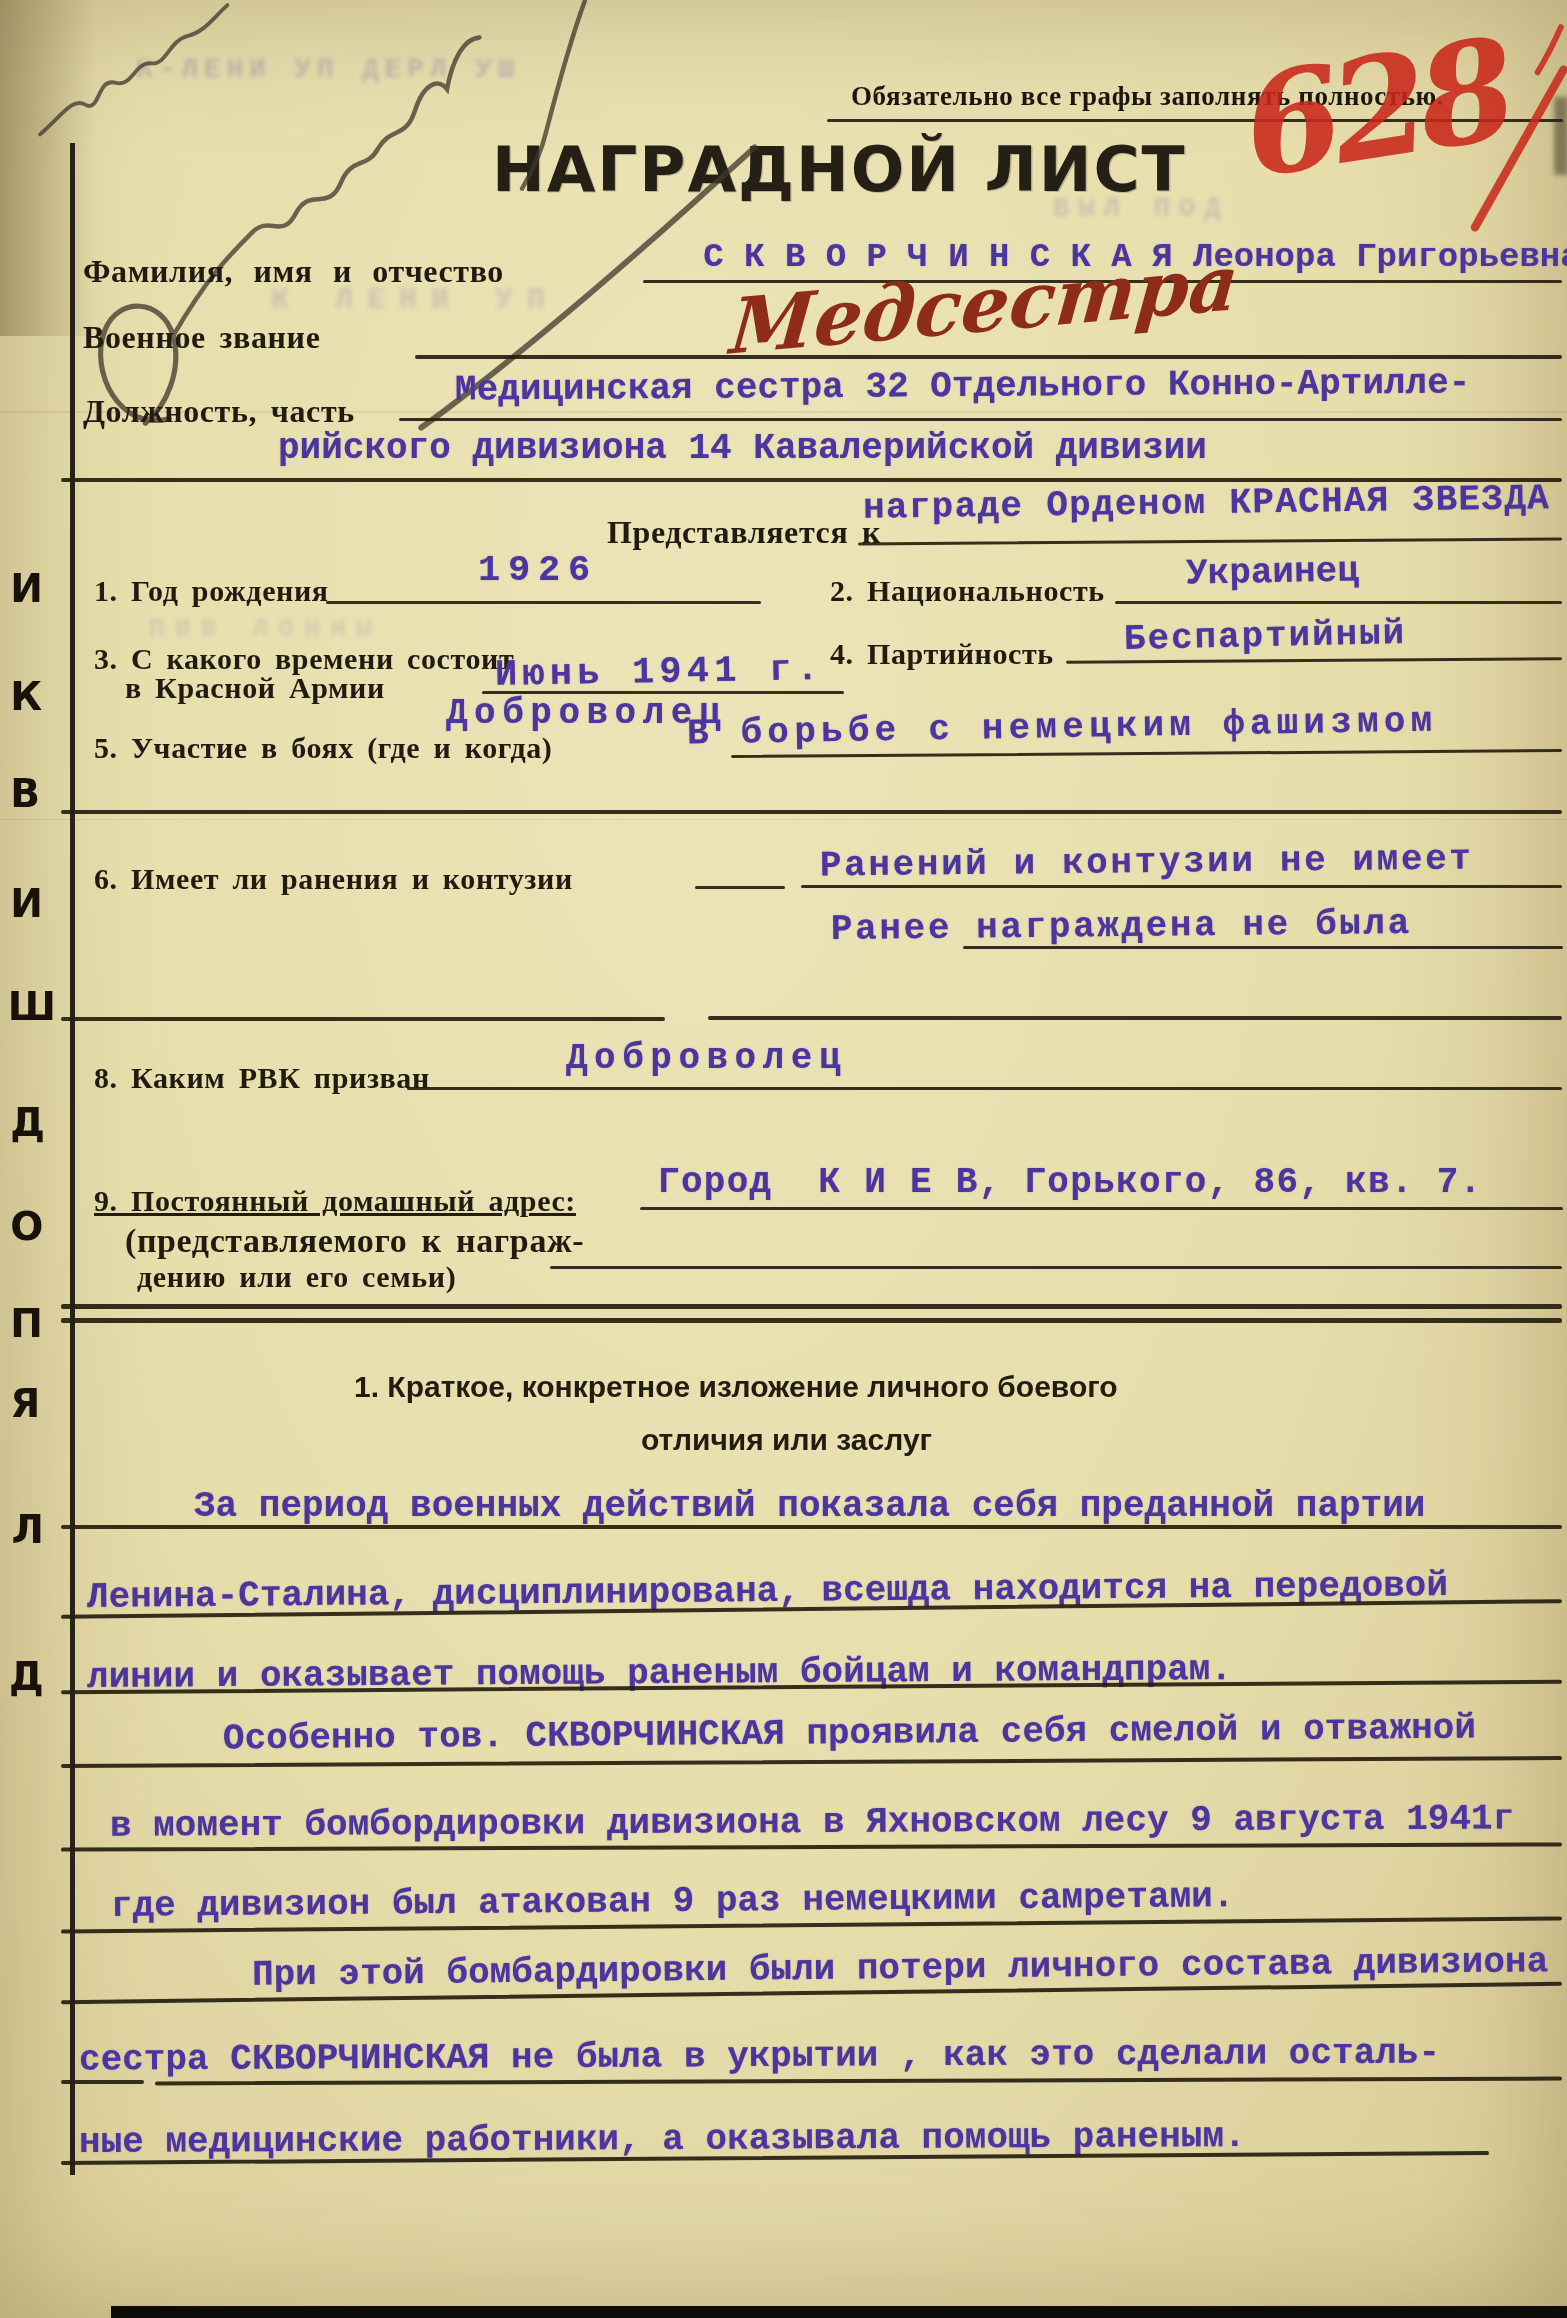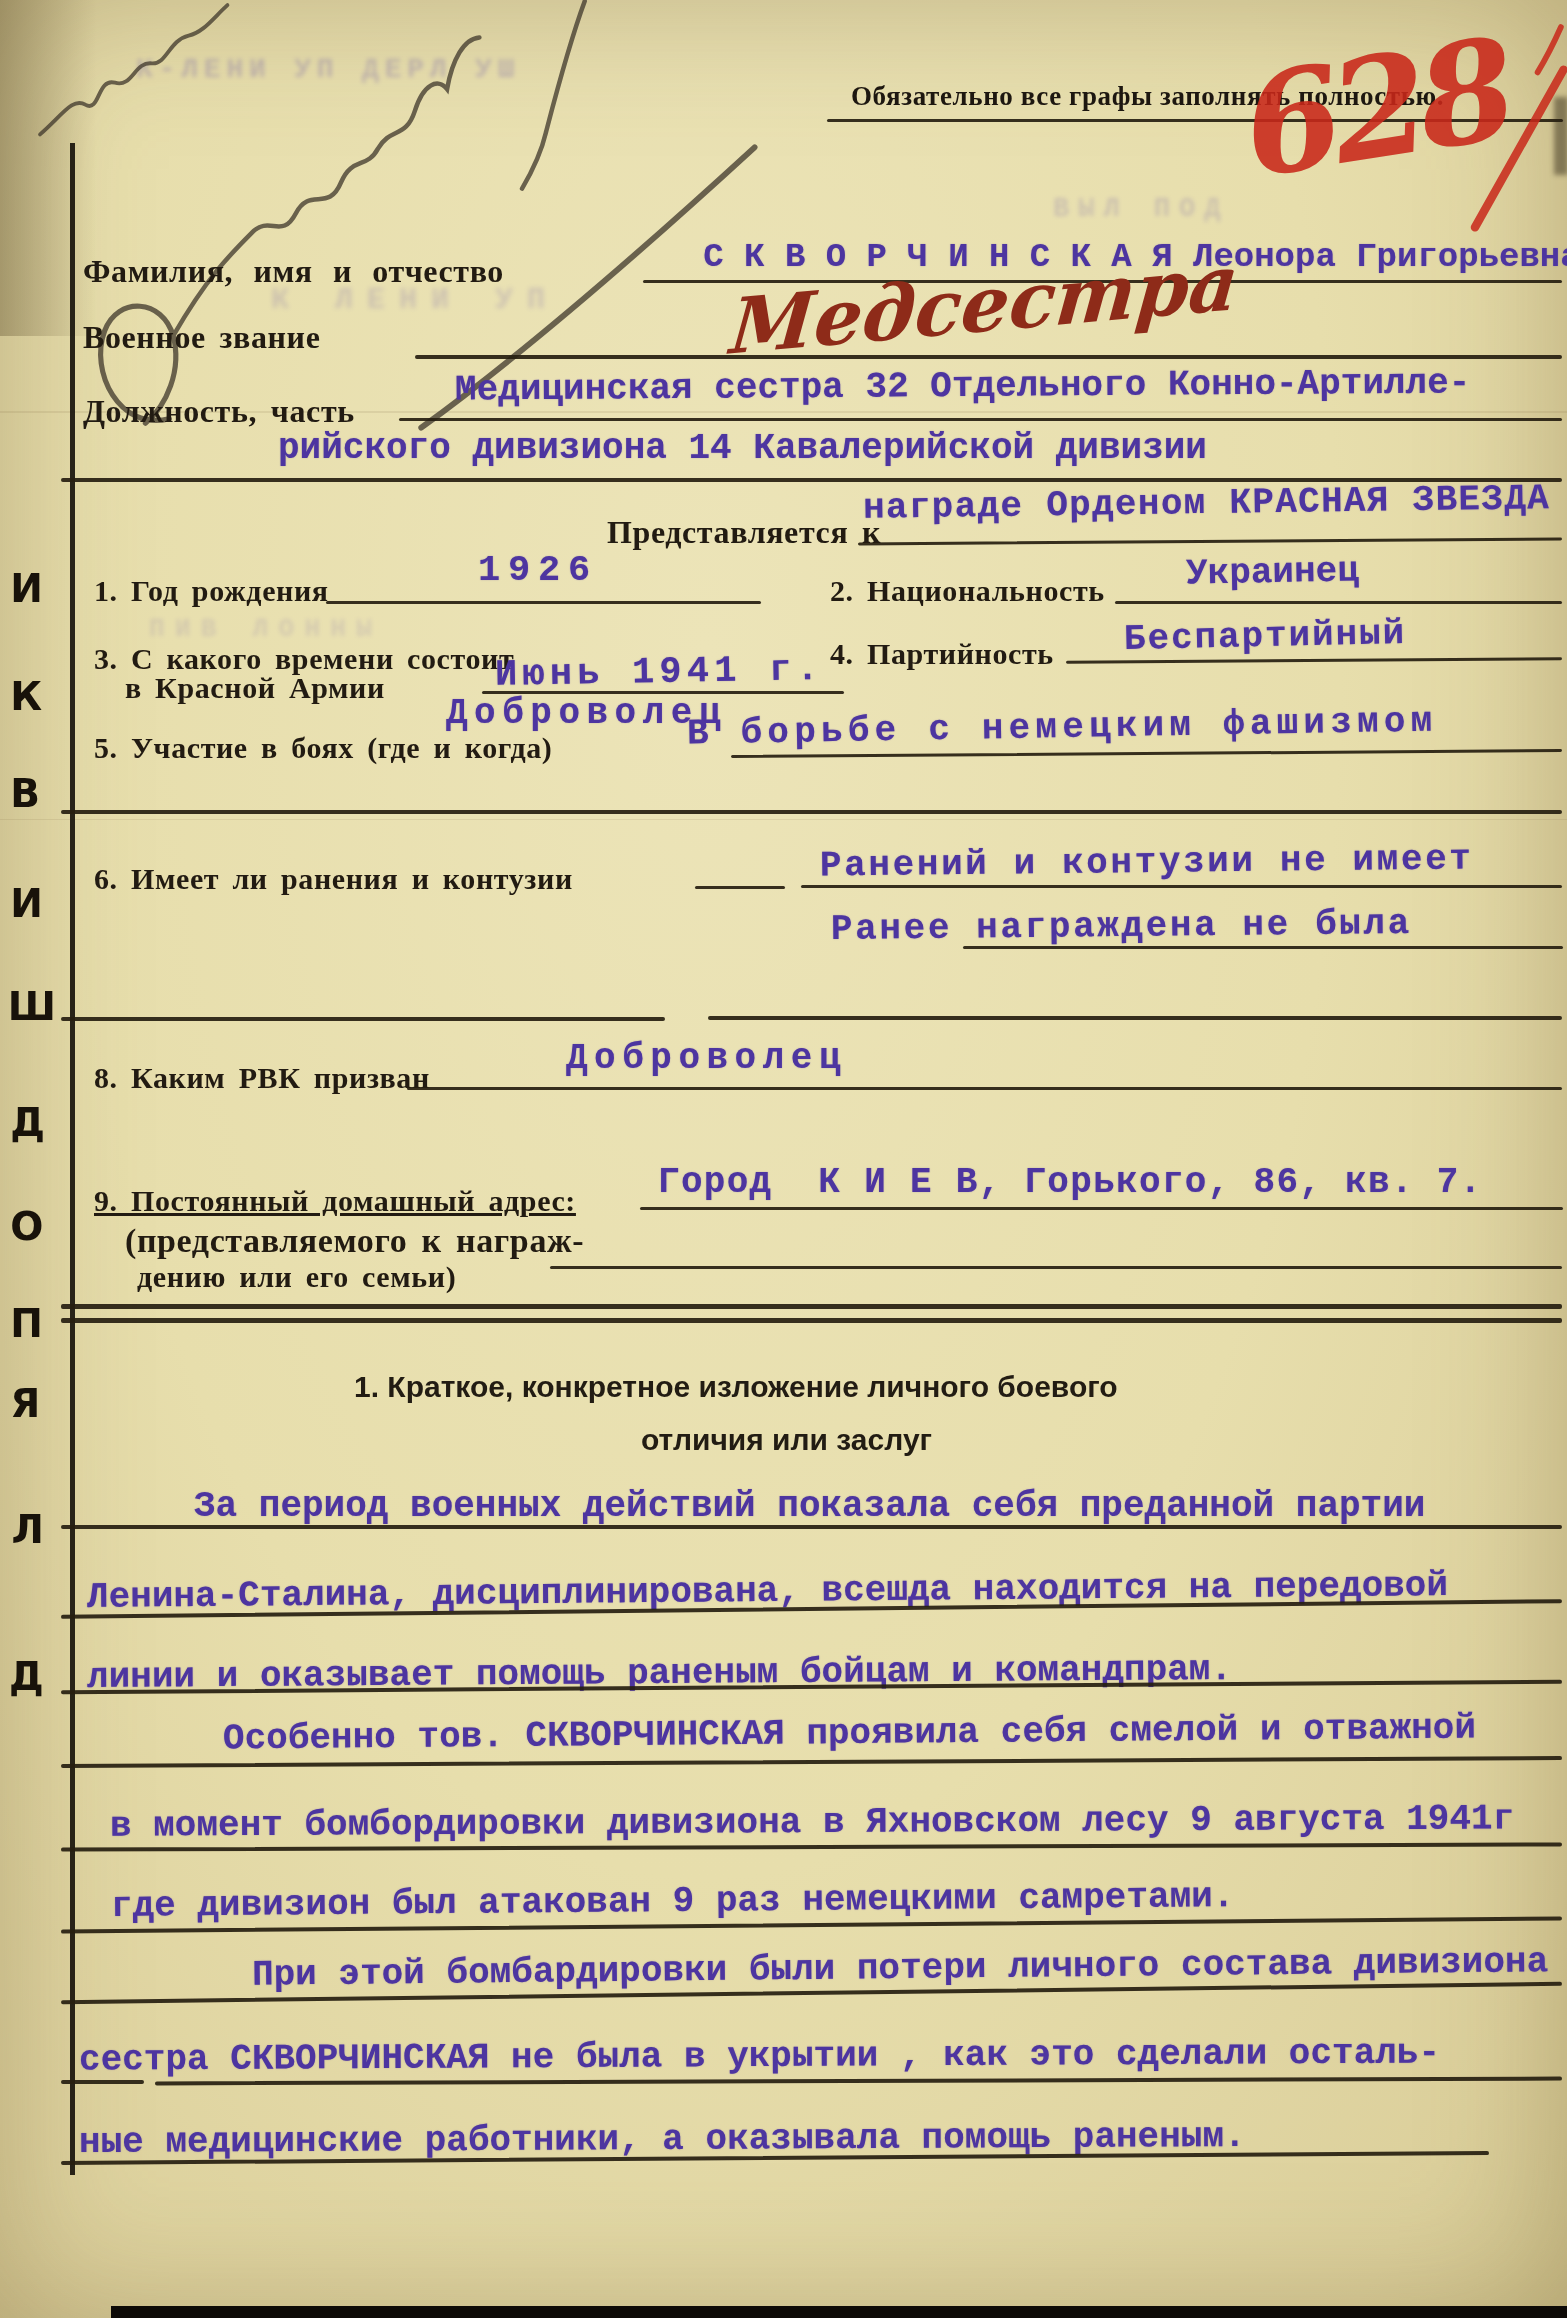--- a/index.html
+++ b/index.html
@@ -53,20 +53,21 @@
   <div class="abs mletter" style="left:7.8px;top:987px;">Ш</div>
   <div class="abs mletter" style="left:10.3px;top:1103px;">Д</div>
   <div class="abs mletter" style="left:10.3px;top:1207px;">О</div>
   <div class="abs mletter" style="left:10.3px;top:1304px;">П</div>
   <div class="abs mletter" style="left:10.3px;top:1384px;">Я</div>
   <div class="abs mletter" style="left:11.6px;top:1510px;">Л</div>
   <div class="abs mletter" style="left:9px;top:1657px;">Д</div>
 
   <div class="abs instr" style="left:851px;top:81px;">Обязательно все графы заполнять полностью.</div>
   <div class="abs rule" style="left:827px;top:119px;width:736px;height:3.2px;"></div>
+  <div class="abs title" style="left:492px;top:133px;">НАГРАДНОЙ ЛИСТ</div>
   <div class="abs red-num" style="left:1244px;top:26px;transform:rotate(-9deg);">628</div>
 
   <svg class="abs" style="left:0;top:0;" width="1568" height="491" viewBox="0 0 2427 760">
     <g fill="none" stroke="#3f372b" stroke-linecap="round" opacity="0.75">
       <path d="M 62,208 C 95,180 112,150 132,162 C 155,175 150,120 178,128 C 205,136 208,95 235,98 C 258,100 262,62 292,55 C 315,50 330,28 352,8" stroke-width="6"></path>
       <path d="M 262,648 C 185,668 138,575 162,512 C 182,458 252,462 268,520 C 282,572 258,628 225,655" stroke-width="8"></path>
       <path d="M 268,520 C 320,430 355,395 390,360 C 418,332 436,372 458,330 C 480,288 508,330 528,282 C 545,242 568,262 585,230 C 605,196 628,215 642,172 C 655,130 678,120 692,138 C 700,92 718,60 742,58" stroke-width="7"></path>
       <path d="M 905,2 C 880,70 862,140 845,205 C 838,235 822,268 808,292" stroke-width="7"></path>
       <path d="M 652,662 C 800,555 975,405 1168,228" stroke-width="9"></path>
     </g>

